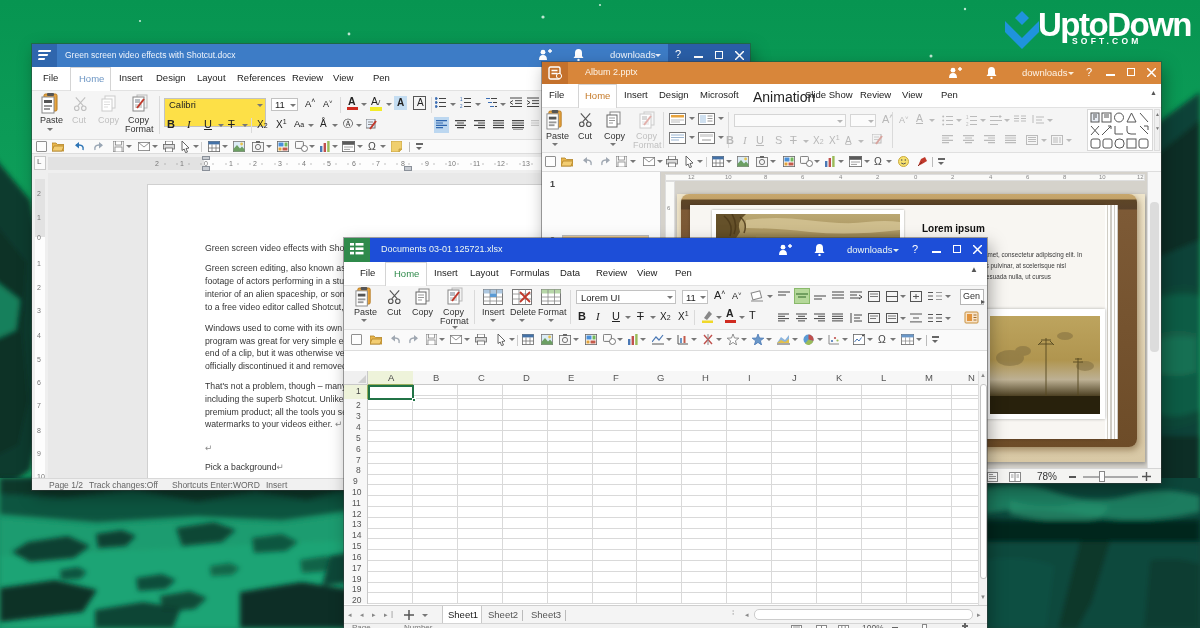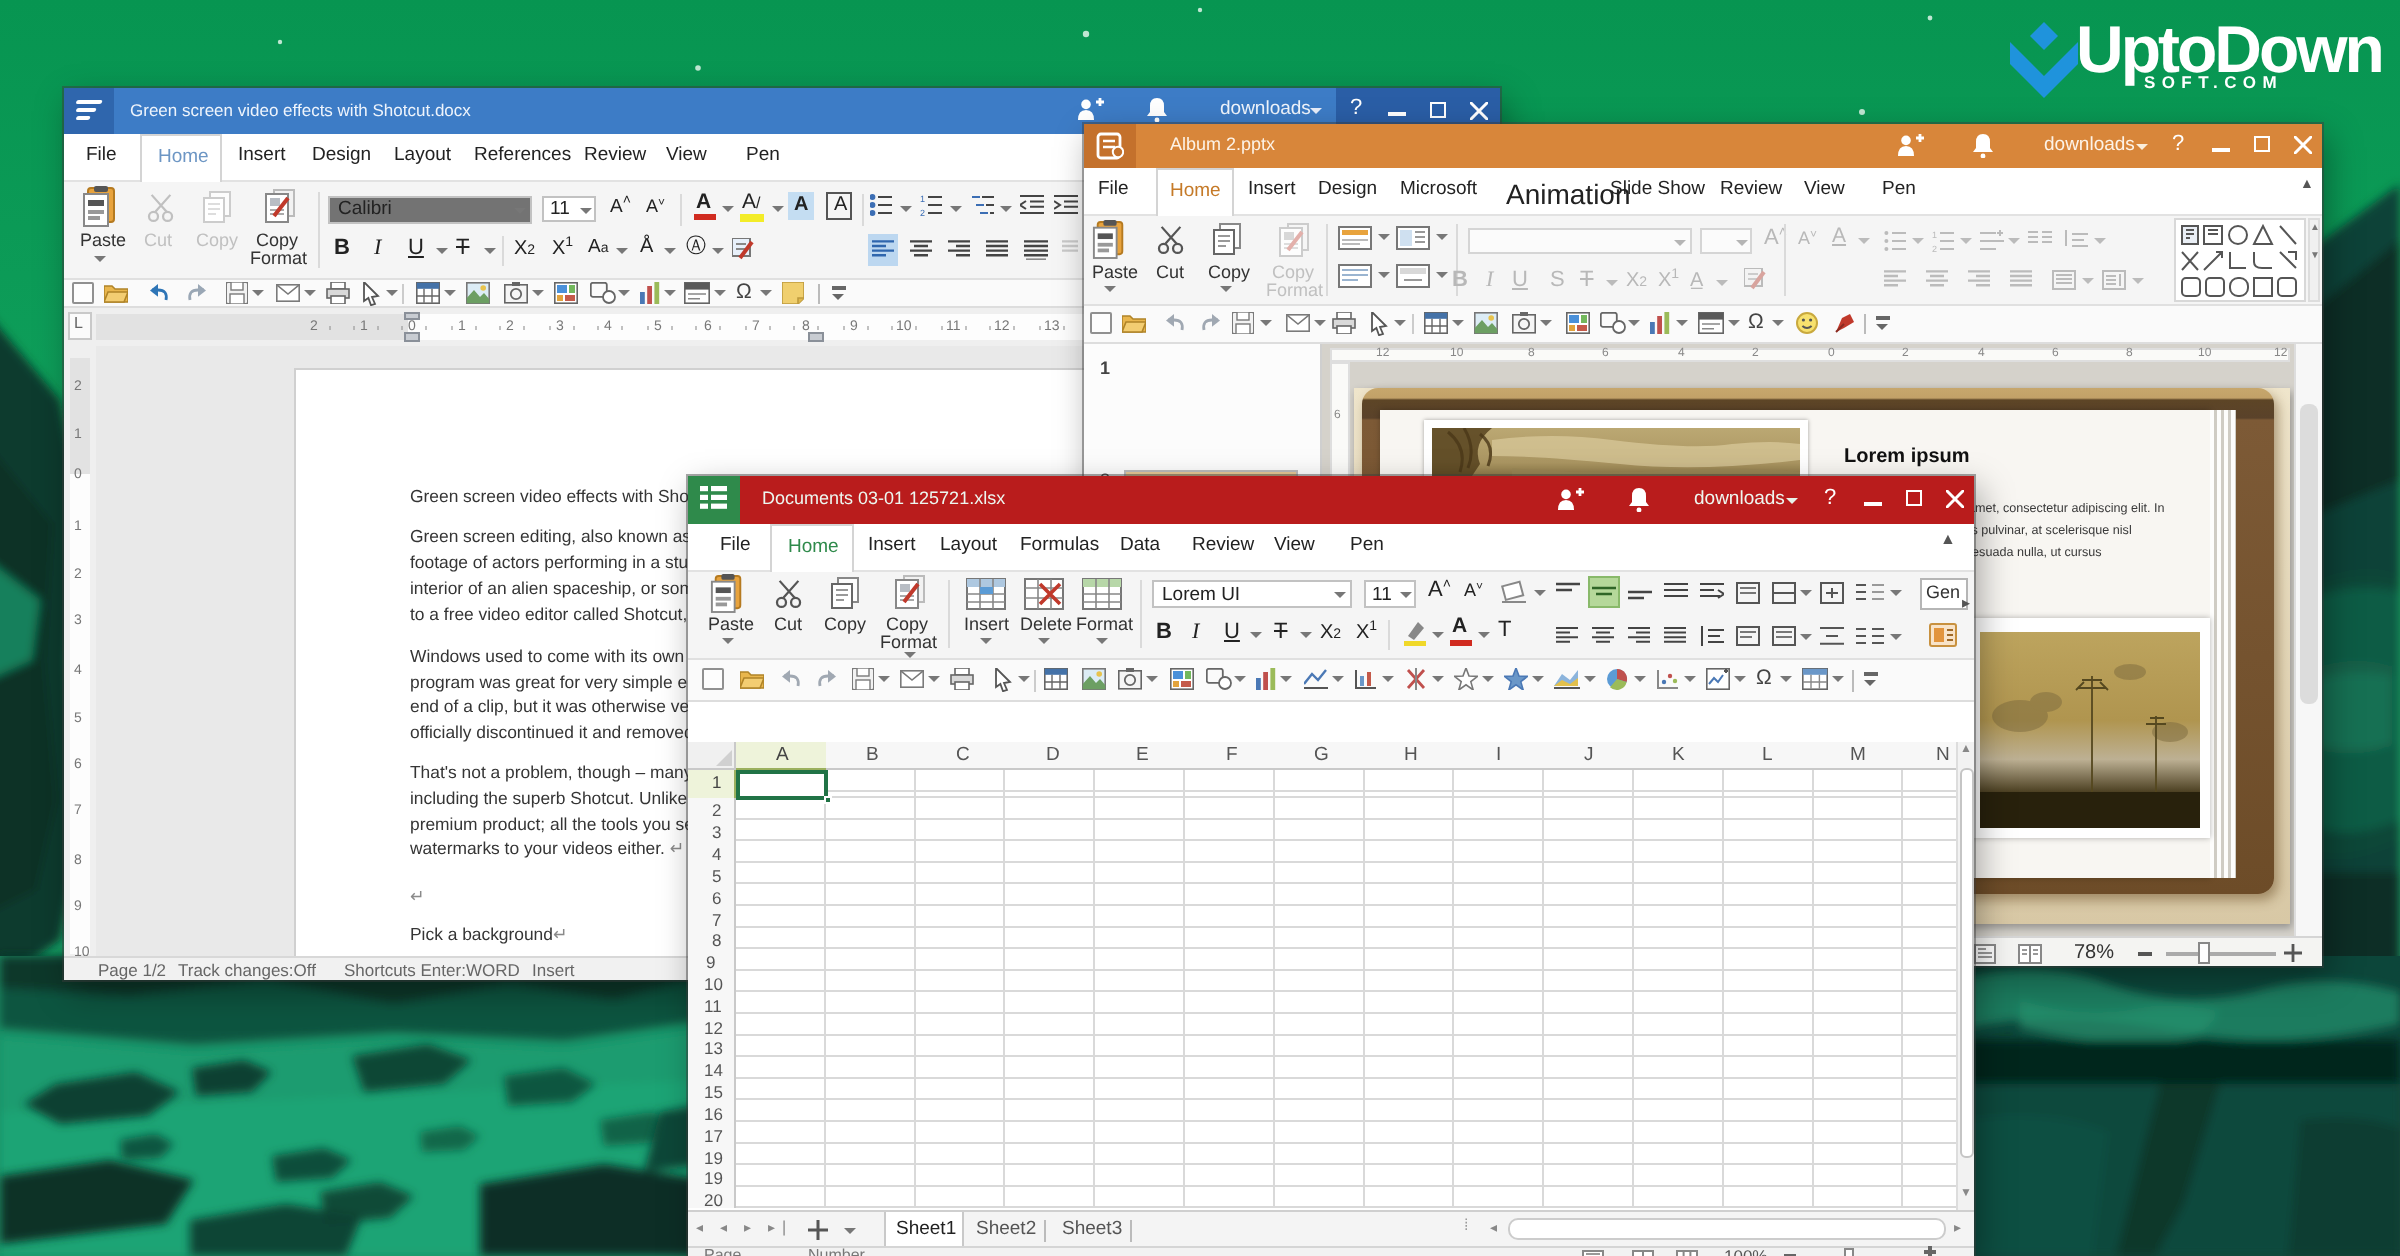--- a/index.html
+++ b/index.html
@@ -181,21 +181,21 @@
   <svg class="ic" style="left:99px;top:3px" width="17" height="18" viewBox="0 0 17 18">
         <rect x="6" y="1" width="10" height="13" fill="#f2f2f2" stroke="#bbb"></rect>
         <rect x="2" y="3" width="11" height="14" fill="#fff" stroke="#888"></rect>
         <rect x="4" y="5" width="5" height="4" fill="#b8bdc4"></rect>
         <path d="M4,11 h7 M4,13 h7" stroke="#aaa"></path>
         <path d="M13,5 L6,14" stroke="#c0392b" stroke-width="2"></path>
       </svg>
   <div class="tx" style="left:96px;top:25px;font-size:9px;color:#333">Copy</div>
   <div class="tx" style="left:93px;top:34px;font-size:9px;color:#333">Format</div>
   <div class="sep" style="left:127px;top:5px;height:38px"></div>
-  <div class="ab" style="left:132px;top:7px;width:102px;height:14px;background:#737373;border:1px solid #c2c2c2">
+  <div class="ab" style="left:132px;top:7px;width:102px;height:29px;background:#fde047;border:1px solid #c2c2c2">
    <div class="tx" style="left:4px;top:1px;font-size:9.5px;color:#222">Calibri</div>
    <div class="dn" style="left:92px;top:5px"></div>
   </div>
   <div class="ab" style="left:239px;top:7px;width:27px;height:13px;background:#fff;border:1px solid #c2c2c2">
    <div class="tx" style="left:3px;top:1px;font-size:9.5px;color:#222">11</div>
    <div class="dn" style="left:18px;top:5px"></div>
   </div>
   <div class="tx" style="left:273px;top:6px;font-size:9.5px;color:#222">A<span style="font-size:7px;vertical-align:4px">˄</span></div>
   <div class="tx" style="left:291px;top:8px;font-size:9px;color:#222">A<span style="font-size:6px;vertical-align:3px">˅</span></div>
   <div class="sep" style="left:308px;top:6px;height:16px"></div>
@@ -839,21 +839,21 @@
   <div class="ab" style="left:541px;top:7px;width:55px;height:1.6px;background:#aaa"></div>
   <div class="ab" style="left:557px;top:2px;width:6px;height:11px;background:#fdfdfd;border:1px solid #888"></div>
   <svg class="ic" style="left:600px;top:3px" width="9" height="9" viewBox="0 0 9 9">
         <path d="M4.5,0 v9 M0,4.5 h9" stroke="#555" stroke-width="1.4"></path>
       </svg>
  </div>
 </div>
 
 <div id="excel" class="win" style="left:344px;top:238px;width:643px;height:390px;background:#fff;z-index:3">
 
- <div class="ab" style="left:0;top:0;width:643px;height:24px;background:#b91c1c">
+ <div class="ab" style="left:0;top:0;width:643px;height:24px;background:#1d4ed8">
   <div class="ab" style="left:0;top:0;width:26px;height:24px;background:#2f8a4b">
    <svg class="ic" style="left:6px;top:5px" width="14" height="14" viewBox="0 0 14 14">
           <g fill="#fff">
             <rect x="0" y="0" width="4" height="2.6"></rect>
             <rect x="5.5" y="0" width="8" height="2.6"></rect>
             <rect x="0" y="4.4" width="4" height="2.6"></rect>
             <rect x="5.5" y="4.4" width="8" height="2.6"></rect>
             <rect x="0" y="8.8" width="4" height="2.6"></rect>
             <rect x="5.5" y="8.8" width="8" height="2.6"></rect>
           </g>

